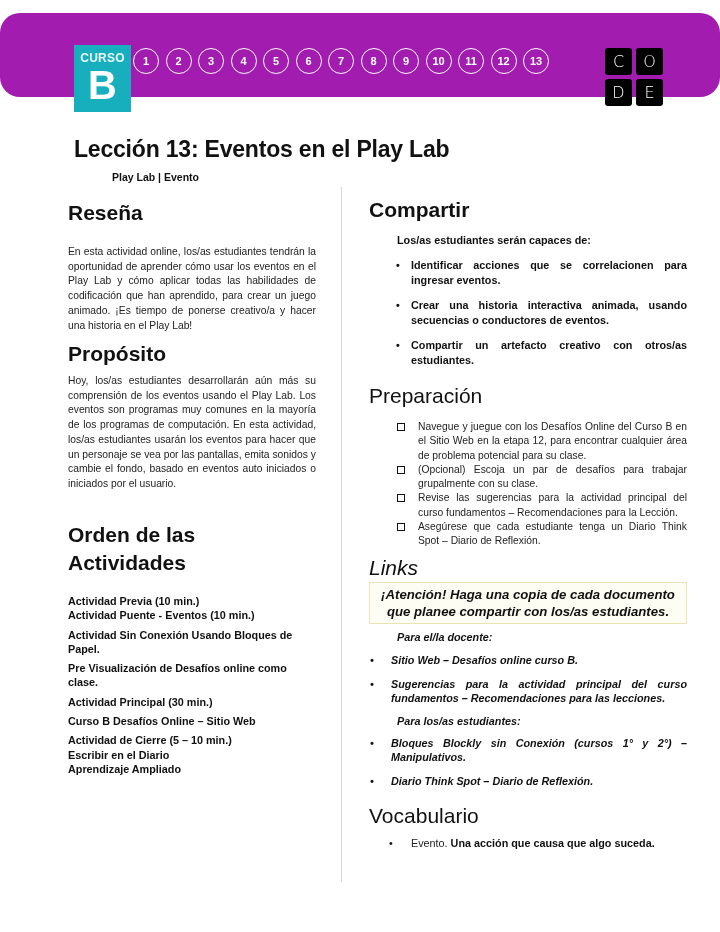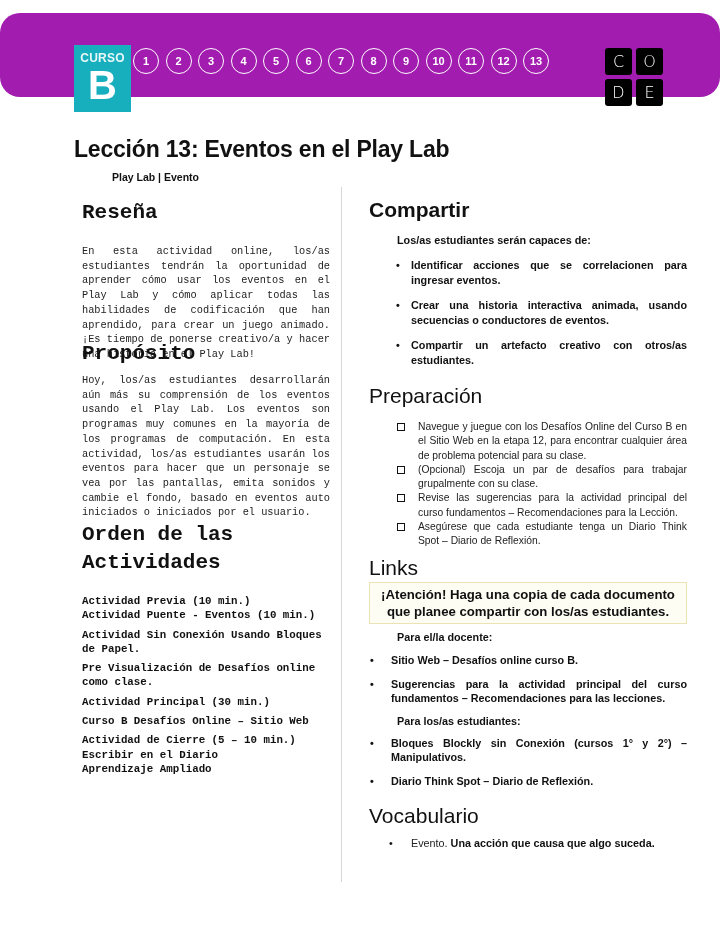--- a/index.html
+++ b/index.html
@@ -13,21 +13,21 @@
   .steps { position: absolute; left: 133px; top: 35px; display: flex; gap: 6.5px; }
   .step { width: 26px; height: 26px; border: 1.6px solid #fff; border-radius: 50%; color: #fff; font-size: 11px; font-weight: bold; display: flex; align-items: center; justify-content: center; }
   .logo { position: absolute; left: 605px; top: 35px; width: 59px; height: 59px; display: grid; grid-template-columns: 27px 27px; grid-template-rows: 27px 27px; gap: 4px; }
   .logo span { background: #000; color: #fff; border-radius: 3px; display: flex; align-items: center; justify-content: center; font-size: 16px; font-family: "DejaVu Sans", sans-serif; font-weight: 300; }
 
   .title { position: absolute; left: 74px; top: 136px; font-size: 23px; font-weight: bold; letter-spacing: -0.2px; }
   .subtitle { position: absolute; left: 76px; top: 171px; font-size: 10.5px; font-weight: bold; margin-left: 36px; }
 
   .divider { position: absolute; left: 341px; top: 187px; width: 1px; height: 695px; background: #d6d6d6; }
 
-  .col-left { position: absolute; left: 82px; width: 248px; font-family: Liberation Mono, monospace; }
+  .col-left { position: absolute; left: 68px; width: 248px; }
   .col-right { position: absolute; left: 369px; width: 318px; }
 
   h2.bold { font-size: 21px; font-weight: bold; }
   h2.light { font-size: 21px; font-weight: normal; }
   .para { font-size: 10.3px; line-height: 14.7px; text-align: justify; color: #222; }
 
   .act-list .act { font-size: 10.8px; font-weight: bold; line-height: 14.3px; }
   .act-group { margin-bottom: 5px; }
 
   .lead { font-size: 10.8px; font-weight: bold; padding-left: 28px; }
@@ -138,21 +138,21 @@
 <section class="col-right" style="top:384px;">
   <h2 class="light">Preparación</h2>
   <ul class="prep-list" style="margin-top:12px;">
     <li><span class="box"></span><span>Navegue y juegue con los Desafíos Online del Curso B en el Sitio Web en la etapa 12, para encontrar cualquier área de problema potencial para su clase.</span></li>
     <li><span class="box"></span><span>(Opcional) Escoja un par de desafíos para trabajar grupalmente con su clase.</span></li>
     <li><span class="box"></span><span>Revise las sugerencias para la actividad principal del curso fundamentos – Recomendaciones para la Lección.</span></li>
     <li><span class="box"></span><span>Asegúrese que cada estudiante tenga un Diario Think Spot – Diario de Reflexión.</span></li>
   </ul>
 </section>
 
-<section class="col-right" style="top:556px;">
+<section class="col-right" style="top:556px;font-style:italic;">
   <h2 class="light">Links</h2>
   <div class="attention" style="margin-top:2px;">¡Atención! Haga una copia de cada documento que planee compartir con los/as estudiantes.</div>
   <div class="lead" style="margin-top:7px;">Para el/la docente:</div>
   <ul class="link-list" style="margin-top:10px;">
     <li><span class="bullet">•</span><span>Sitio Web – Desafíos online curso B.</span></li>
     <li><span class="bullet">•</span><span>Sugerencias para la actividad principal del curso fundamentos – Recomendaciones para las lecciones.</span></li>
   </ul>
   <div class="lead" style="margin-top:9px;">Para los/as estudiantes:</div>
   <ul class="link-list" style="margin-top:9px;">
     <li><span class="bullet">•</span><span>Bloques Blockly sin Conexión (cursos 1° y 2°) – Manipulativos.</span></li>

